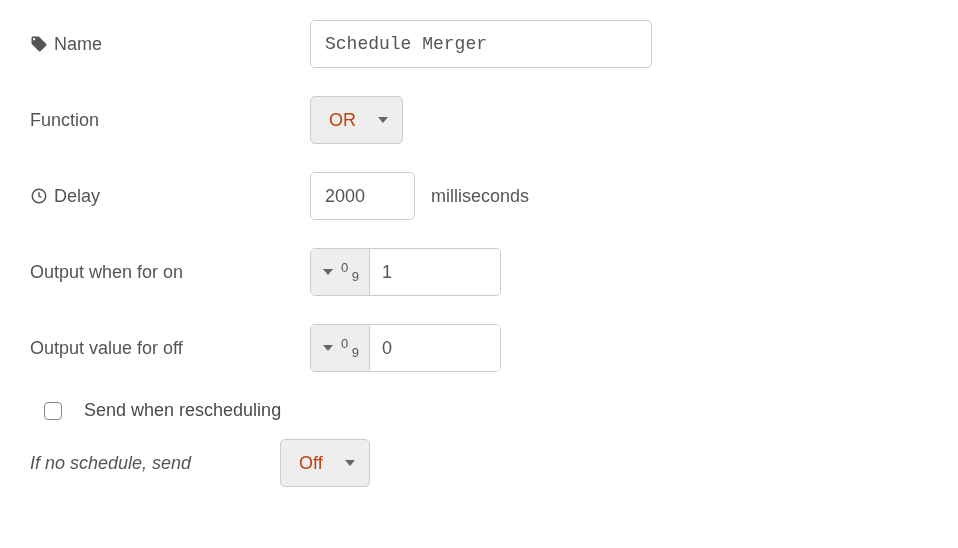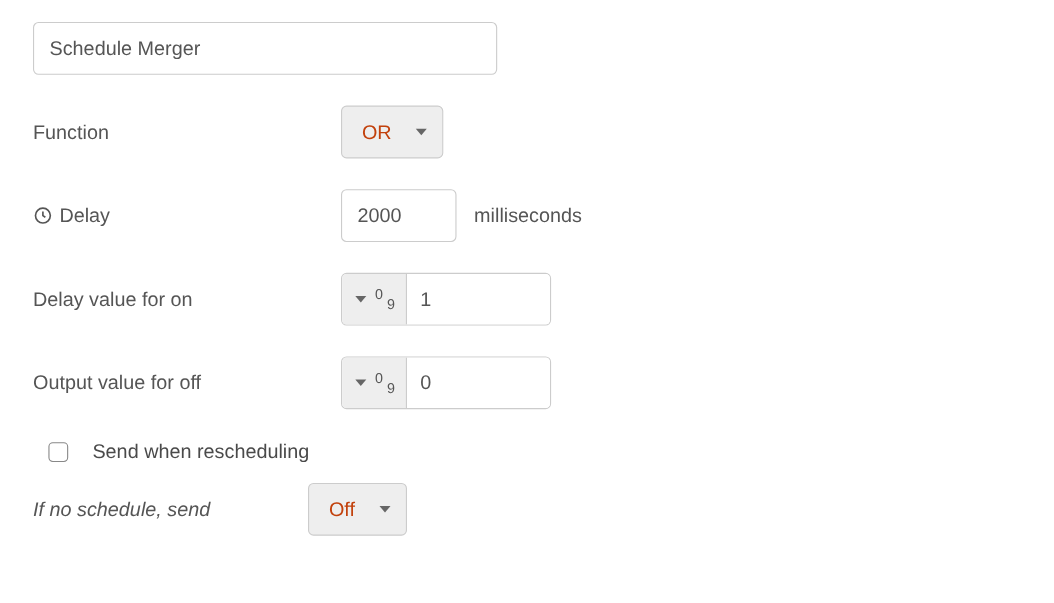--- a/index.html
+++ b/index.html
@@ -27,21 +27,21 @@
     .text-input {
       height: 48px;
       padding: 0 14px;
       border: 1px solid #ccc;
       border-radius: 5px;
       font-size: 18px;
       color: #555;
       font-family: inherit;
       background: #fff;
     }
-    .text-input.wide { width: 422px; }
+    .text-input.wide { width: 342px; font-family: Liberation Mono, monospace; }
     .text-input.narrow { width: 105px; }
     .select-btn {
       height: 48px;
       padding: 0 14px 0 18px;
       border: 1px solid #ccc;
       border-radius: 5px;
       background: #eee;
       font-size: 18px;
       color: #c2410c;
       font-family: inherit;
@@ -111,20 +111,26 @@
       border-radius: 4px;
       background: #fff;
       cursor: pointer;
     }
     .last-row { margin-bottom: 0; }
   </style>
 </head>
 <body>
 
 <div class="form-row">
+  <div class="label-col">
+    <svg width="18" height="18" viewBox="0 0 24 24" fill="#555">
+      <path d="M21.41 11.58l-9-9C12.05 2.22 11.55 2 11 2H4c-1.1 0-2 .9-2 2v7c0 .55.22 1.05.59 1.42l9 9c.36.36.86.58 1.41.58s1.05-.22 1.41-.59l7-7c.37-.36.59-.86.59-1.41s-.23-1.06-.59-1.42zM5.5 7C4.67 7 4 6.33 4 5.5S4.67 4 5.5 4 7 4.67 7 5.5 6.33 7 5.5 7z"></path>
+    </svg>
+    <span>Name</span>
+  </div>
   <input class="text-input wide" type="text" value="Schedule Merger" style="">
 </div>
 
 <div class="form-row">
   <div class="label-col">
     <span>Function</span>
   </div>
   <button class="select-btn">
     <span>OR</span>
     <span class="caret-down"></span>
@@ -138,21 +144,21 @@
       <path d="M12 7v5l3 2"></path>
     </svg>
     <span>Delay</span>
   </div>
   <input class="text-input narrow" type="text" value="2000" style="">
   <span class="unit-label">milliseconds</span>
 </div>
 
 <div class="form-row">
   <div class="label-col">
-    <span>Delay value for on</span>
+    <span>Output when for on</span>
   </div>
   <div class="type-input">
     <button class="type-btn">
       <span class="caret-down"></span>
       <span class="num09">
           <span class="z">0</span>
           <span class="n">9</span>
         </span>
     </button>
     <input class="val-input" type="text" value="1" style="">

